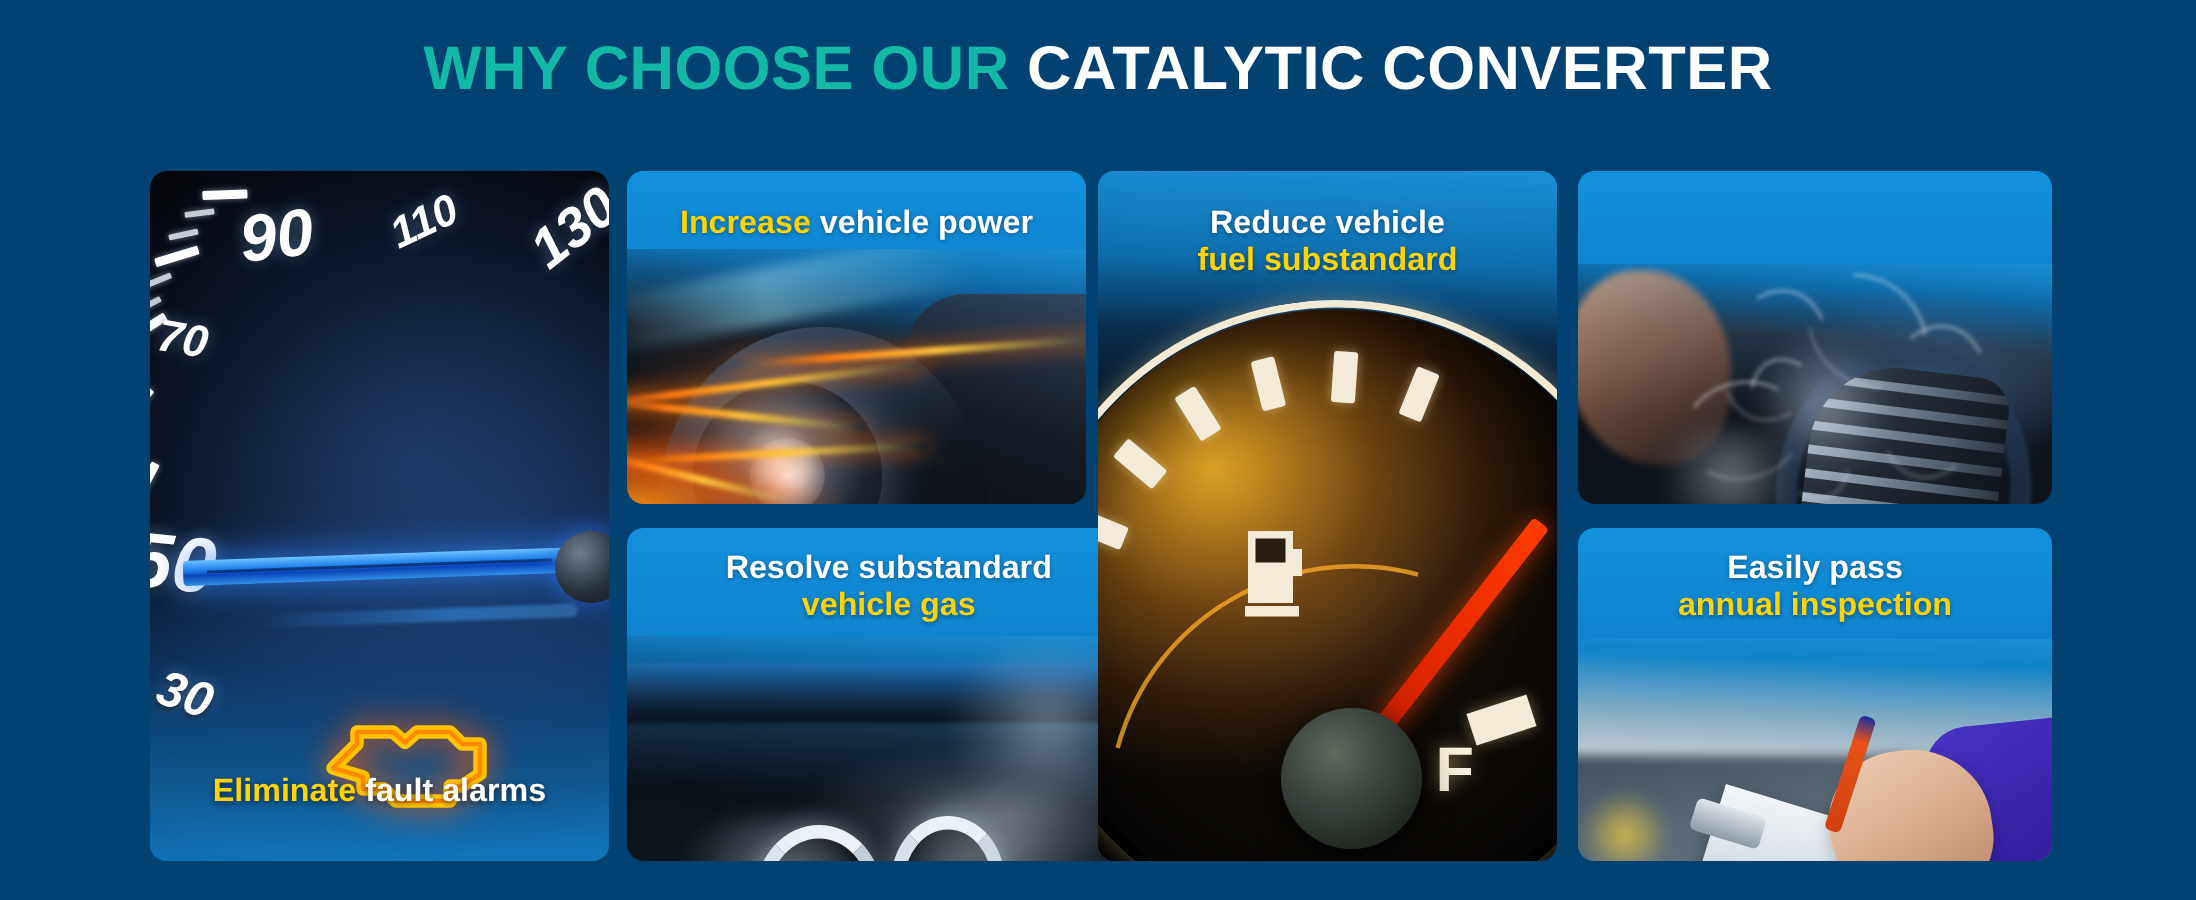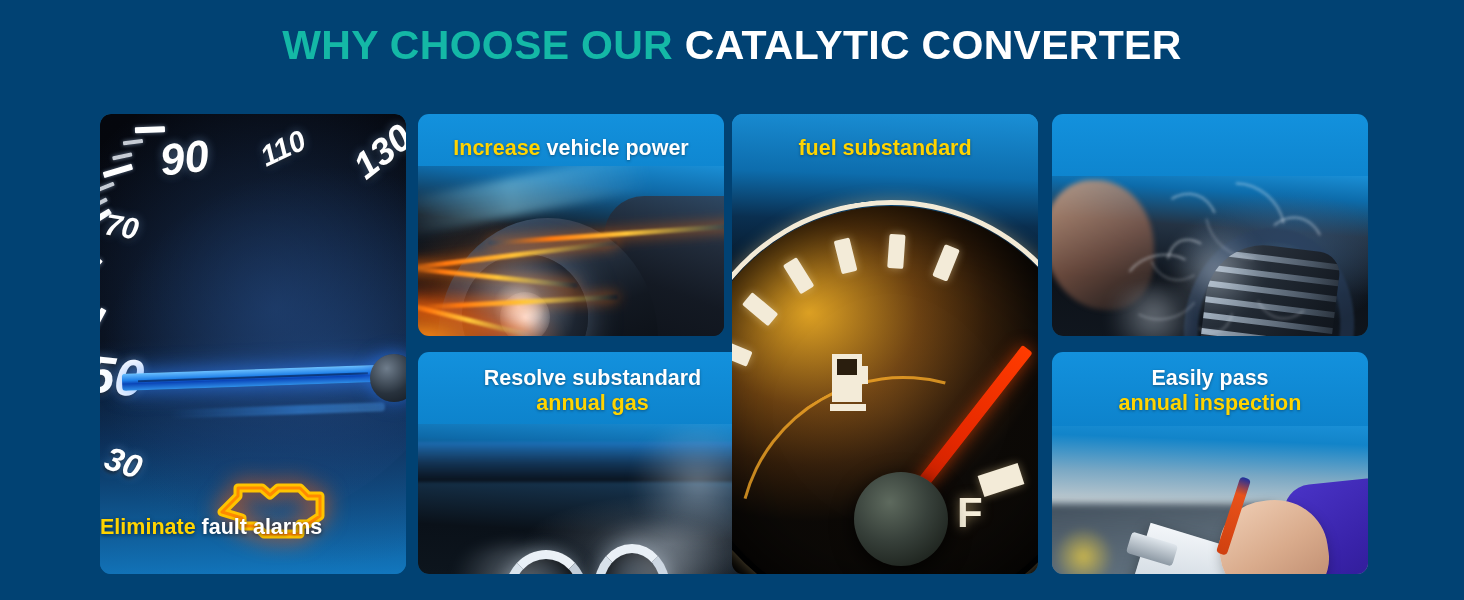--- a/index.html
+++ b/index.html
@@ -63,20 +63,21 @@
     text-shadow: 0 1px 3px rgba(0,0,0,.38);
     padding: 12px 10px;
   }
   .caption .hl { color: #FFD400; }
   .cap-top { padding-top: 22px; }
   .cap-top-2 { padding-top: 14px; }
   .caption-bottom {
     position: absolute;
     z-index: 5;
     left: 0; right: 0; bottom: 34px;
+    text-align: center;
     font-size: 21.5px;
     font-weight: 600;
     color: #fff;
     text-shadow: 0 1px 4px rgba(0,0,0,.6);
   }
   .caption-bottom .hl { color: #FFD400; }
 
   
   .art { position: absolute; inset: 0; z-index: 1; }
   .speedo-bg {
@@ -567,21 +568,21 @@
         <div class="pipe-body"></div>
         <div class="pipe pipe-a"></div>
         <div class="pipe pipe-b"></div>
         <div class="smoke" style="left:210px;top:0px;width:140px;height:120px"></div>
         <div class="smoke" style="left:150px;top:100px;width:180px;height:90px"></div>
         <div class="smoke" style="left:20px;top:120px;width:160px;height:80px"></div>
       </div>
     </div>
     <div class="caption cap-top-2">
       <div>Resolve substandard</div>
-      <div class="hl">annual gas</div>
+      <div class="hl">vehicle gas</div>
     </div>
   </div>
 
   <div class="card card-fuel">
     <div class="art">
       <div class="fuel-bg"></div>
       <div class="gauge-face"></div>
       <div class="gauge-arc"></div>
       <div class="gauge-inner-arc"></div>
 
@@ -611,20 +612,21 @@
           <div class="nozzle"></div>
       </div>
 
       <div class="gauge-f-mark"></div>
       <div class="gauge-f">F</div>
 
       <div class="g-needle"></div>
       <div class="g-hub"></div>
     </div>
     <div class="caption cap-top">
+      <div>Reduce vehicle</div>
       <div class="hl">fuel substandard</div>
     </div>
   </div>
 
   <div class="card card-noise">
     <div class="art">
       <div class="noise-bg" style="top:62px"></div>
       <div style="position:absolute;left:0;top:62px;right:0;bottom:0;overflow:hidden">
         <div class="vent-ring"></div>
         <div class="vent">

